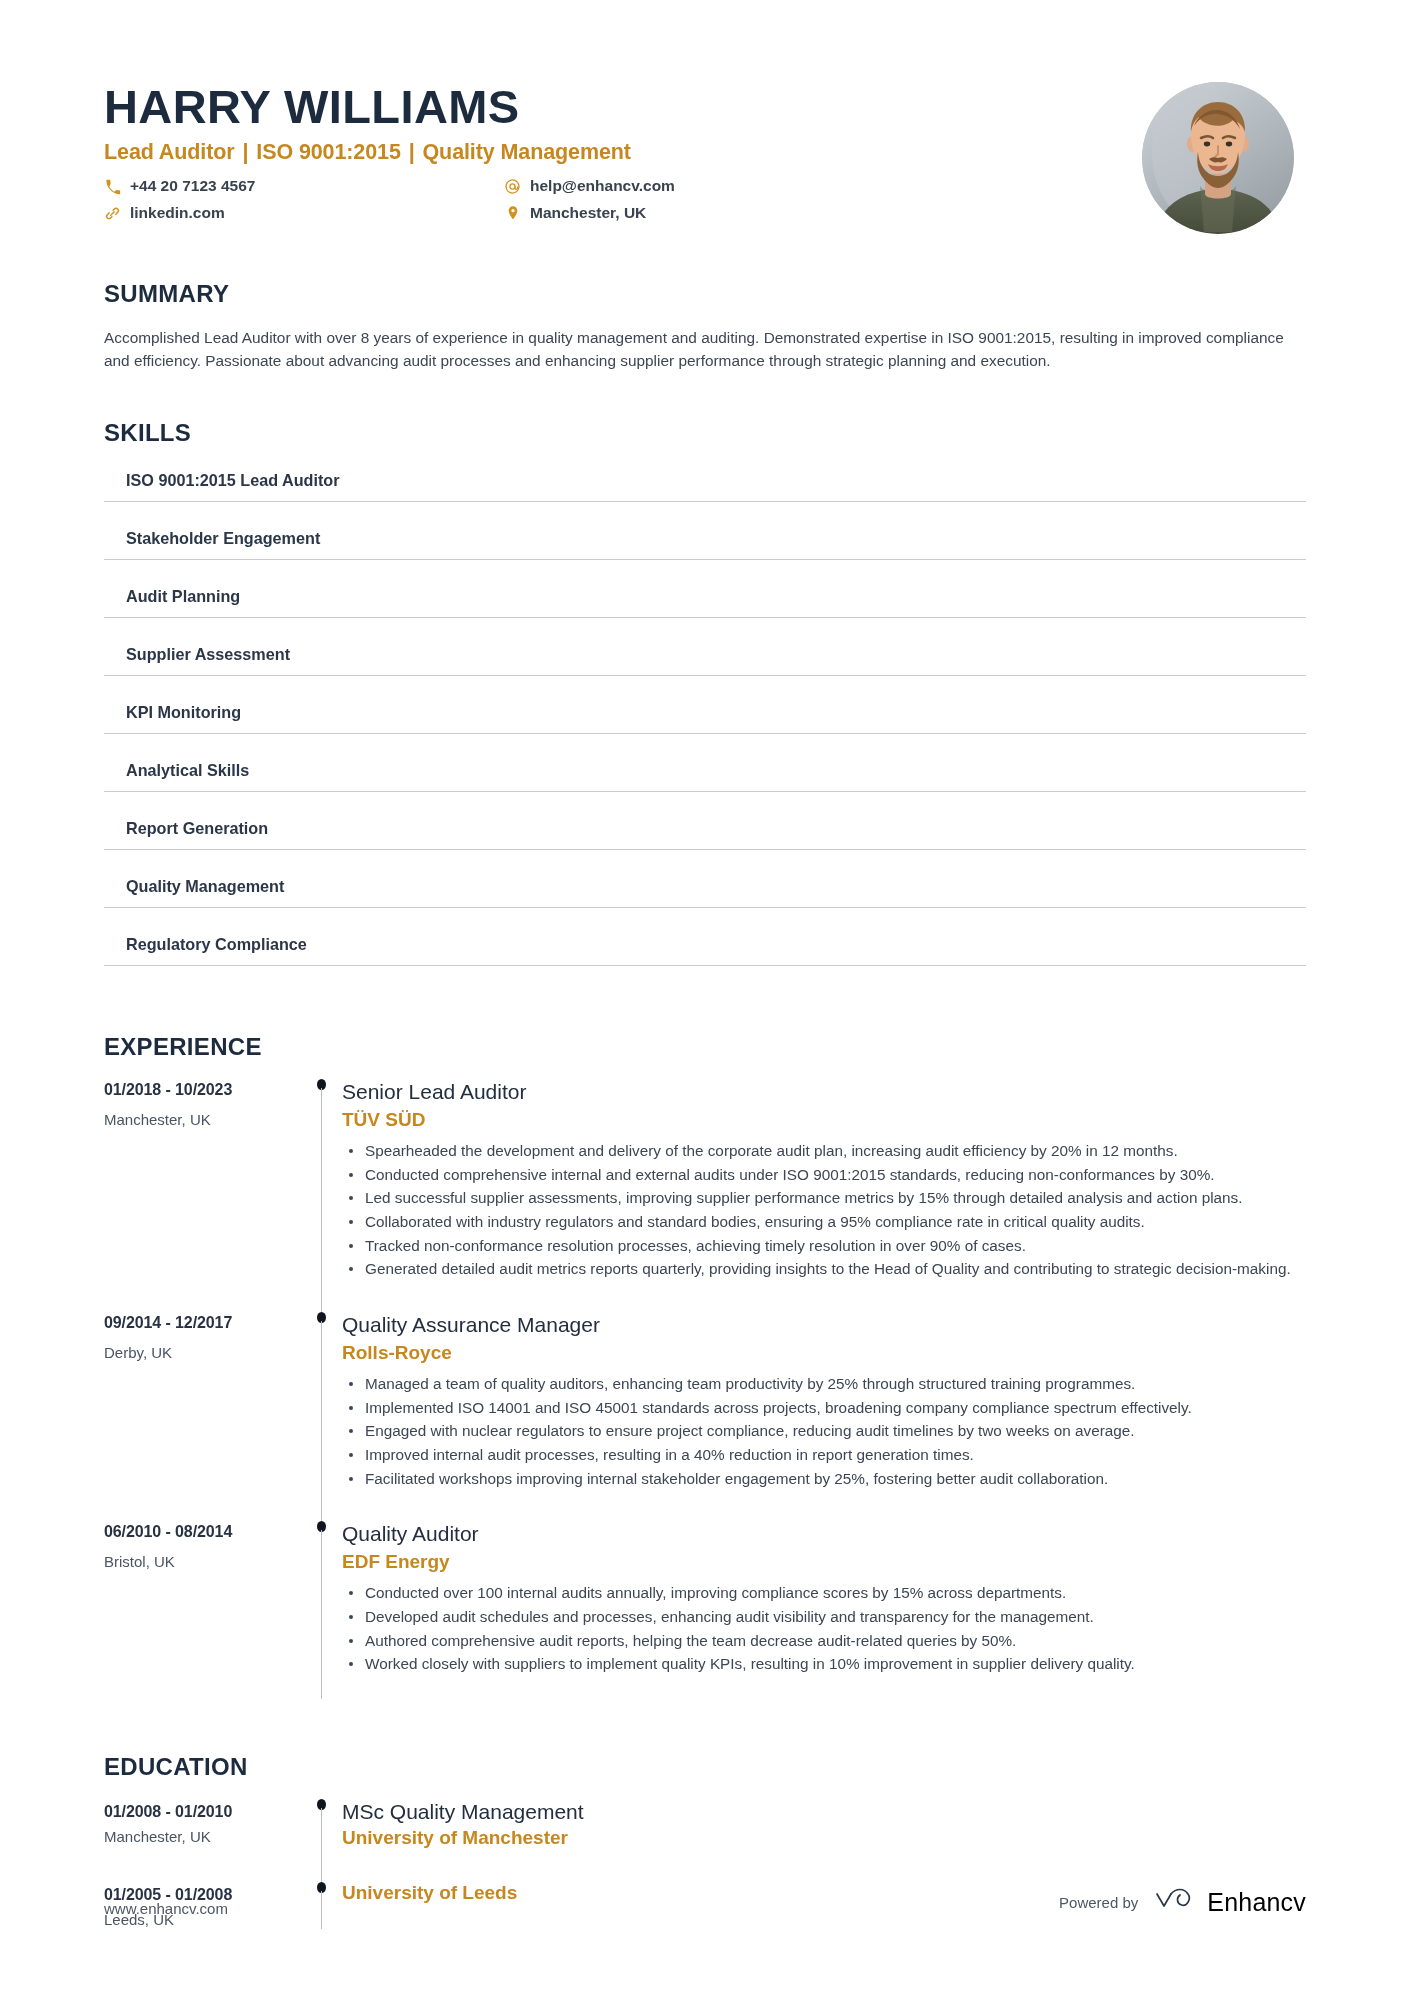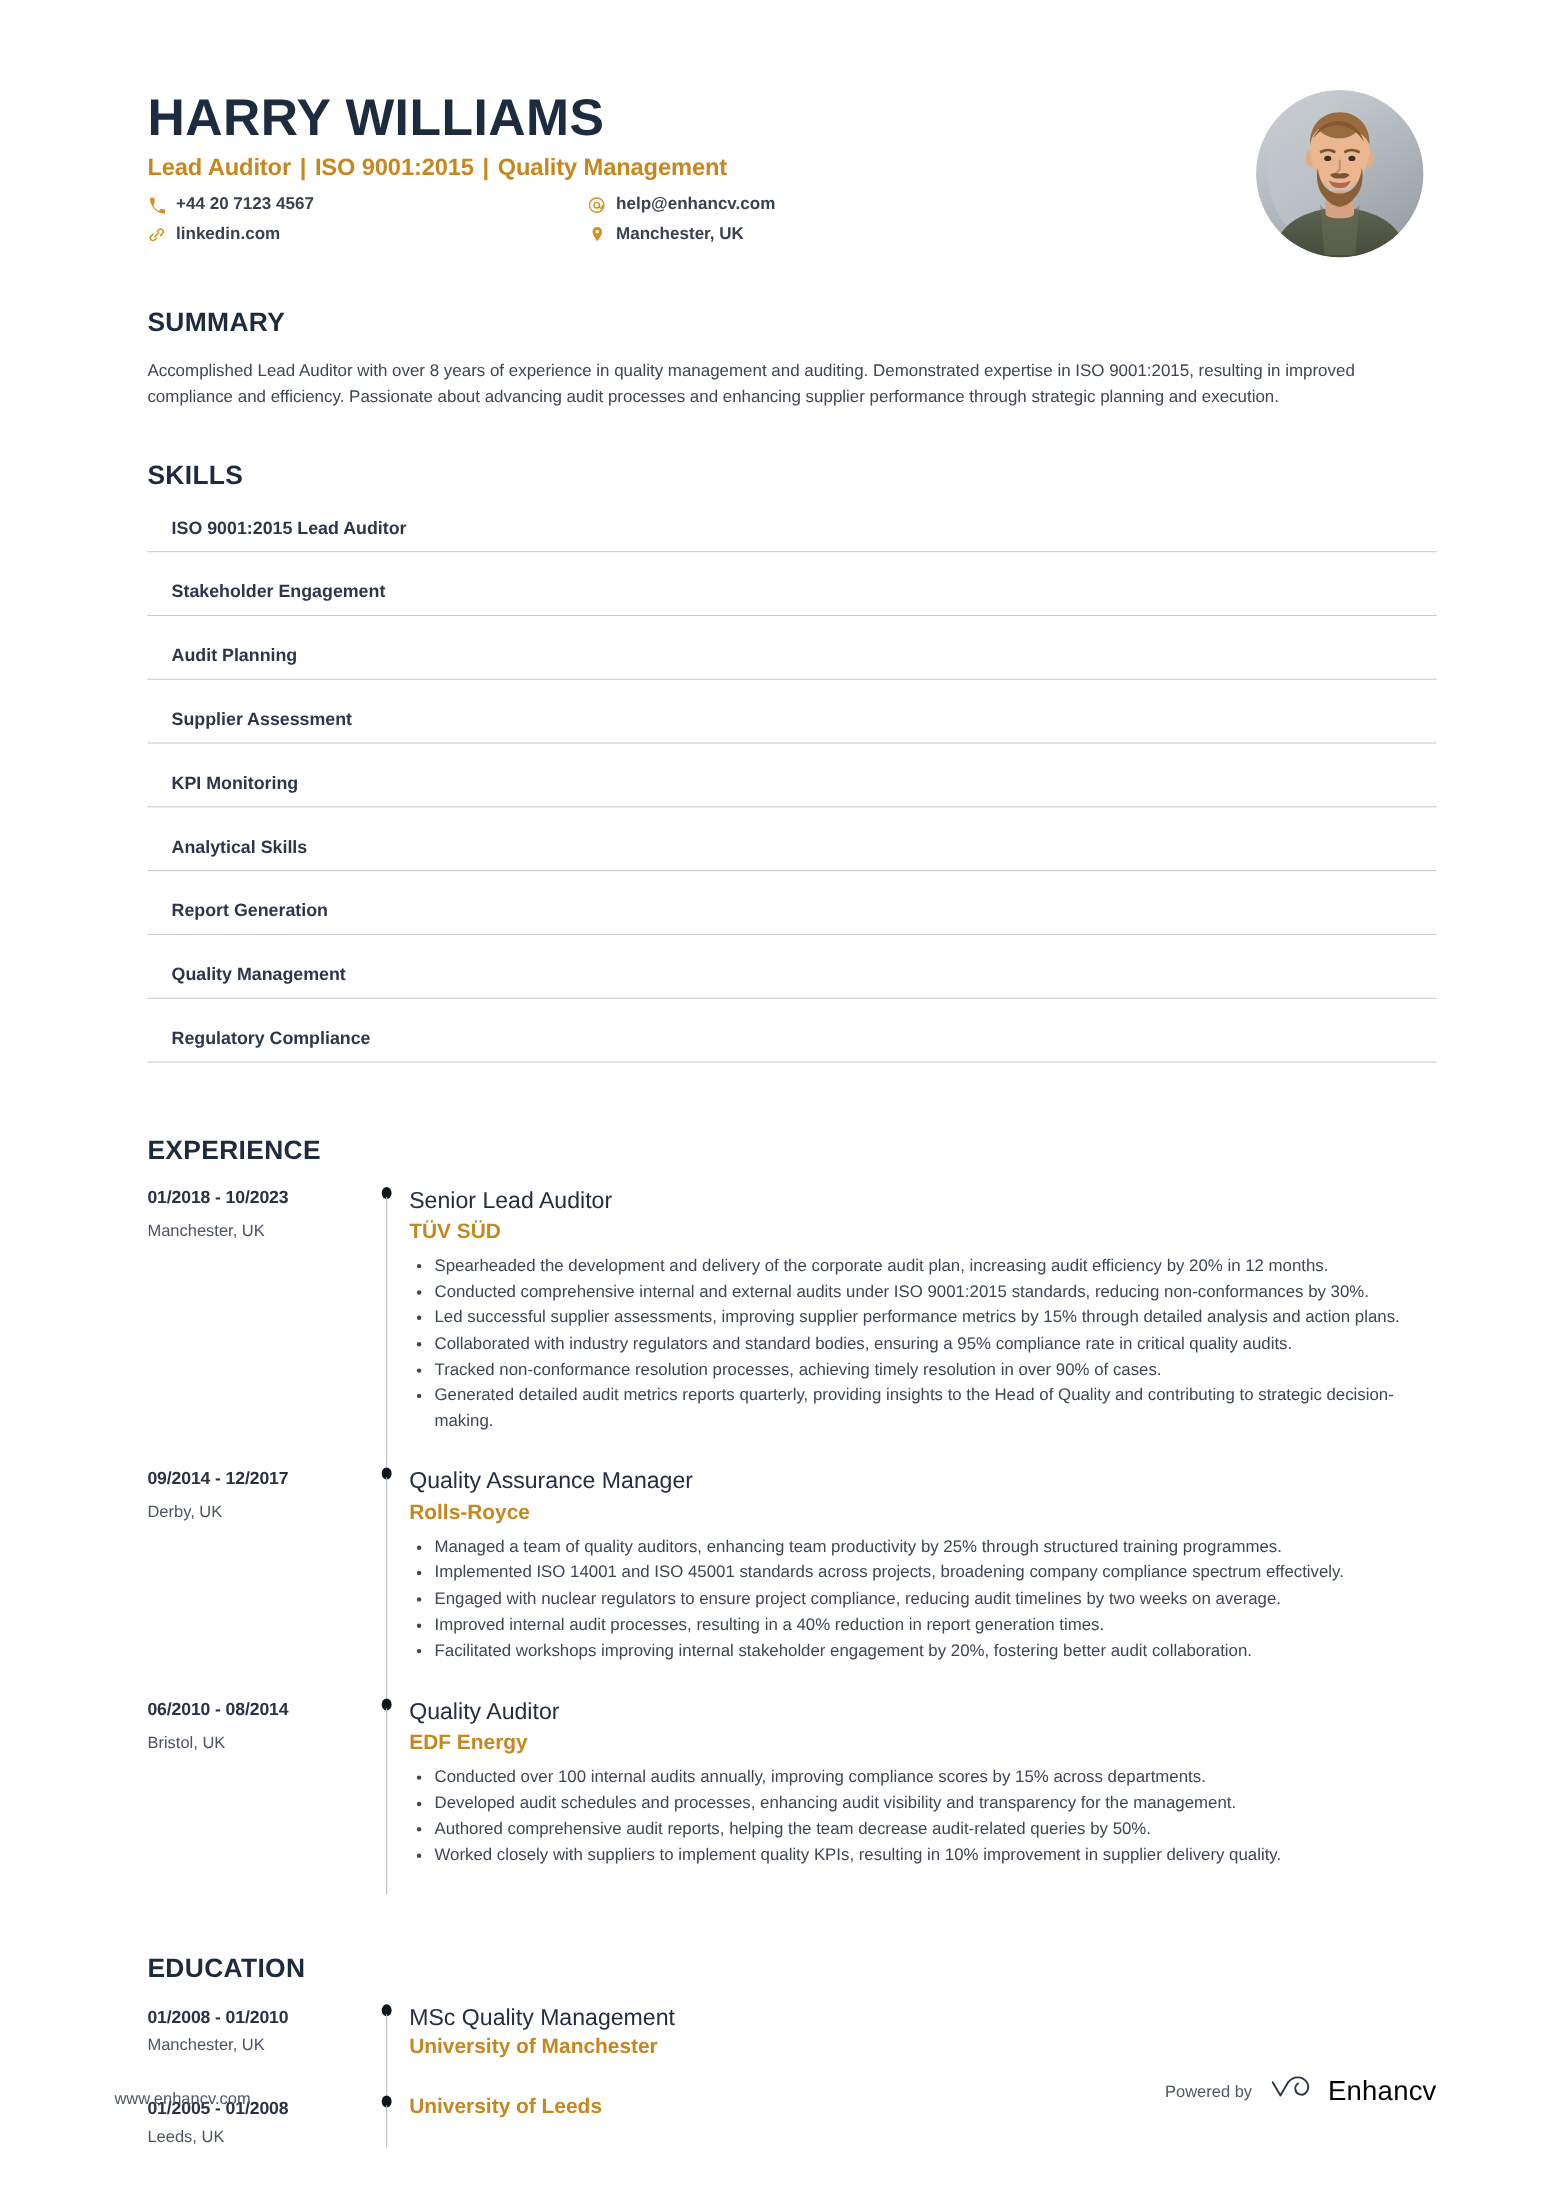--- a/index.html
+++ b/index.html
@@ -14,21 +14,20 @@
   }
   .page {
     position: relative;
     width: 1410px;
     min-height: 1995px;
     background: #fff;
     padding: 0;
   }
   .inner {
     padding: 78px 104px 0 104px;
-    margin-left: 30px;
   }
 
   
   .header {
     display: flex;
     align-items: flex-start;
     justify-content: space-between;
     gap: 30px;
   }
   .header-left { flex: 1 1 auto; padding-top: 4px; }
@@ -421,21 +420,21 @@
           <span class="line"></span>
         </div>
         <div class="entry-body">
           <div class="entry-role">Quality Assurance Manager</div>
           <div class="entry-company">Rolls-Royce</div>
           <ul class="bullets">
             <li>Managed a team of quality auditors, enhancing team productivity by 25% through structured training programmes.</li>
             <li>Implemented ISO 14001 and ISO 45001 standards across projects, broadening company compliance spectrum effectively.</li>
             <li>Engaged with nuclear regulators to ensure project compliance, reducing audit timelines by two weeks on average.</li>
             <li>Improved internal audit processes, resulting in a 40% reduction in report generation times.</li>
-            <li>Facilitated workshops improving internal stakeholder engagement by 20%, fostering better audit collaboration.</li>
+            <li>Facilitated workshops improving internal stakeholder engagement by 25%, fostering better audit collaboration.</li>
           </ul>
         </div>
       </div>
 
       <div class="entry">
         <div class="entry-left">
           <div class="entry-date">06/2010 - 08/2014</div>
           <div class="entry-loc">Bristol, UK</div>
         </div>
         <div class="entry-rail">

